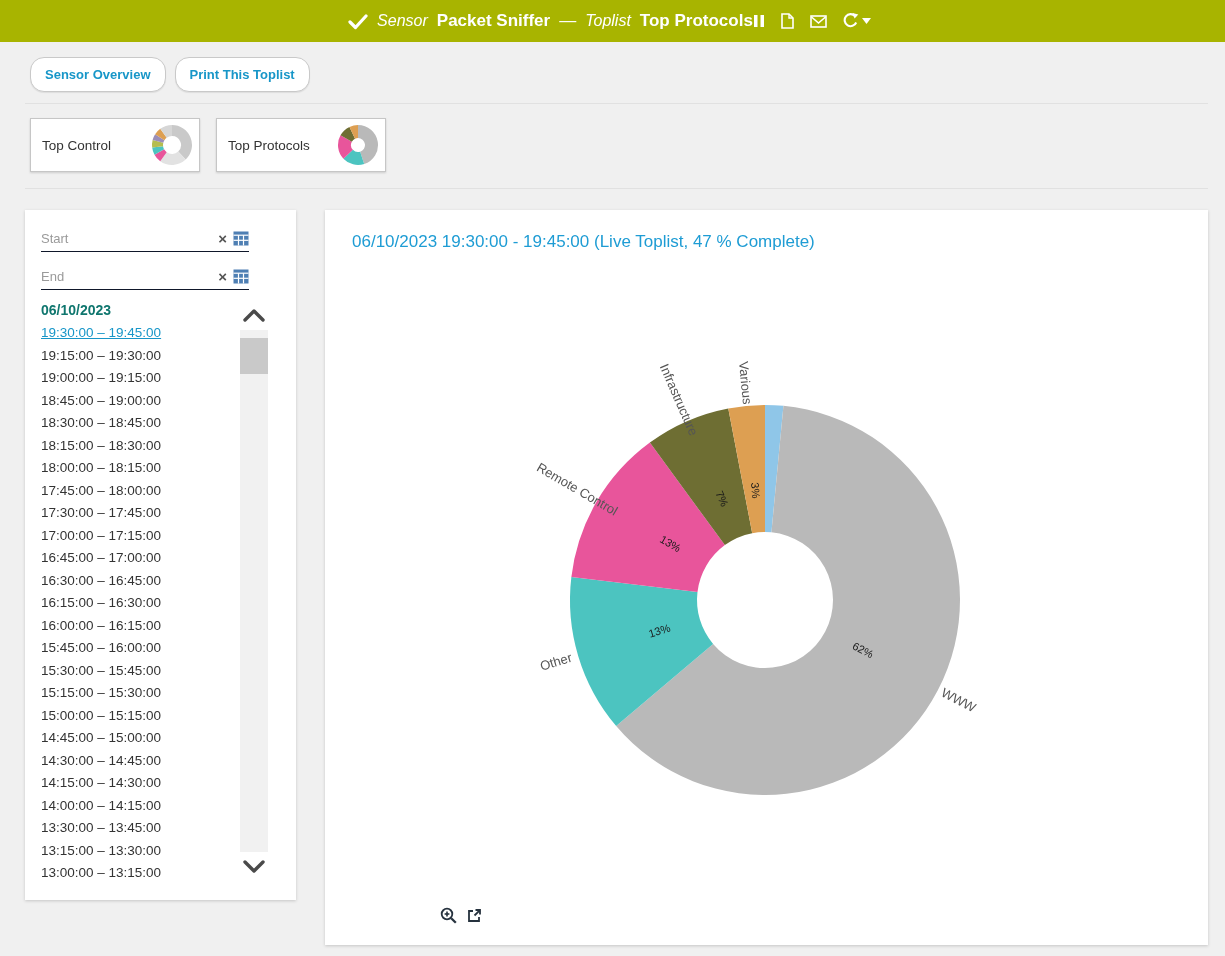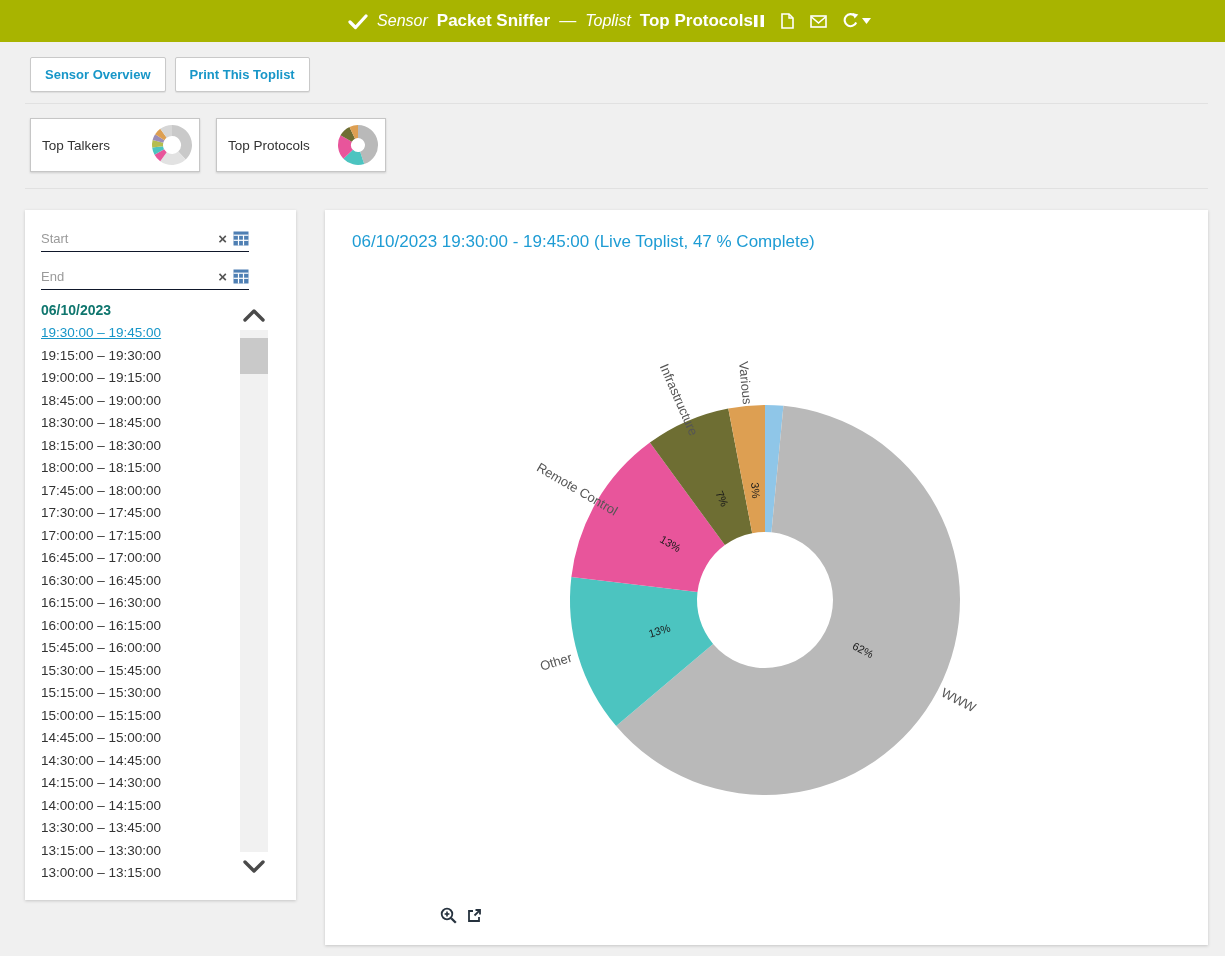--- a/index.html
+++ b/index.html
@@ -24,21 +24,21 @@
   .crumb-italic { font-style:italic; font-size:16px; font-weight:400; }
   .crumb-bold   { font-weight:700; font-size:17px; }
   .crumb-dash   { font-size:17px; }
   .crumb-strong { font-weight:700; font-size:17px; }
   .topbar-icons { display:flex; align-items:center; gap:15px; }
   .topbar-icons .ic { display:flex; align-items:center; gap:3px; cursor:pointer; }
 
   
   .toolbar { position:absolute; top:57px; left:30px; display:flex; gap:9px; }
   .toolbar button {
-    background:#fff; border:1px solid #c9c9c9; border-radius:2px;
+    background:#fff; border:1px solid #c9c9c9; border-radius:14px;
     color:#1796c8; font-weight:700; font-size:13px;
     font-family:"Liberation Sans", sans-serif;
     padding:9px 14px; cursor:pointer; box-shadow:0 1px 1px rgba(0,0,0,.08);
   }
   .divider { position:absolute; left:25px; right:17px; height:1px; background:#e1e1e1; }
   .d1 { top:103px; } .d2 { top:188px; }
 
   
   .tabs { position:absolute; top:118px; left:30px; display:flex; gap:16px; }
   .tab-card {
@@ -150,21 +150,21 @@
   </header>
 
   <div class="toolbar">
     <button>Sensor Overview</button>
     <button>Print This Toplist</button>
   </div>
   <div class="divider d1"></div>
 
   <div class="tabs" id="tabs">
       <div class="tab-card">
-        <span class="tab-label">Top Talkers</span>
+        <span class="tab-label">Top Control</span>
         <svg width="42" height="42">
           <path d="M21,1 A20,20 0 0 1 34.69094211857377,35.57937254842823 L27.160923953358196,27.560717646792703 A9,9 0 0 0 21,12 Z" fill="#c9c9c9"></path>
           <path d="M34.69094211857377,35.57937254842823 A20,20 0 0 1 9.24429495415054,37.18033988749895 L15.709932729367743,28.28115294937453 A9,9 0 0 0 27.160923953358196,27.560717646792703 Z" fill="#e2e2e2"></path>
           <path d="M9.24429495415054,37.18033988749895 A20,20 0 0 1 3.4738663991227376,30.635073482034322 L13.113239879605231,25.335783066915443 A9,9 0 0 0 15.709932729367743,28.28115294937453 Z" fill="#e8559b"></path>
           <path d="M3.4738663991227376,30.635073482034322 A20,20 0 0 1 1.157705973710442,23.506664671286075 L12.070967688169699,22.127999102078732 A9,9 0 0 0 13.113239879605231,25.335783066915443 Z" fill="#4cc4c0"></path>
           <path d="M1.157705973710442,23.506664671286075 A20,20 0 0 1 1.6283367774273785,16.026202256702902 L12.28275154984232,18.761791015516305 A9,9 0 0 0 12.070967688169699,22.127999102078732 Z" fill="#b5bd4f"></path>
           <path d="M1.6283367774273785,16.026202256702902 A20,20 0 0 1 4.113441489959701,10.283464100420066 L13.401048670481865,16.17755884518903 A9,9 0 0 0 12.28275154984232,18.761791015516305 Z" fill="#9b8eb8"></path>
           <path d="M4.113441489959701,10.283464100420066 A20,20 0 0 1 9.244294954150549,4.819660112501044 L15.709932729367747,13.71884705062547 A9,9 0 0 0 13.401048670481865,16.17755884518903 Z" fill="#dd9f52"></path>
           <path d="M9.244294954150549,4.819660112501044 A20,20 0 0 1 21.000000000000032,1 L21.000000000000014,12 A9,9 0 0 0 15.709932729367747,13.71884705062547 Z" fill="#d6d6d6"></path>
         </svg>

